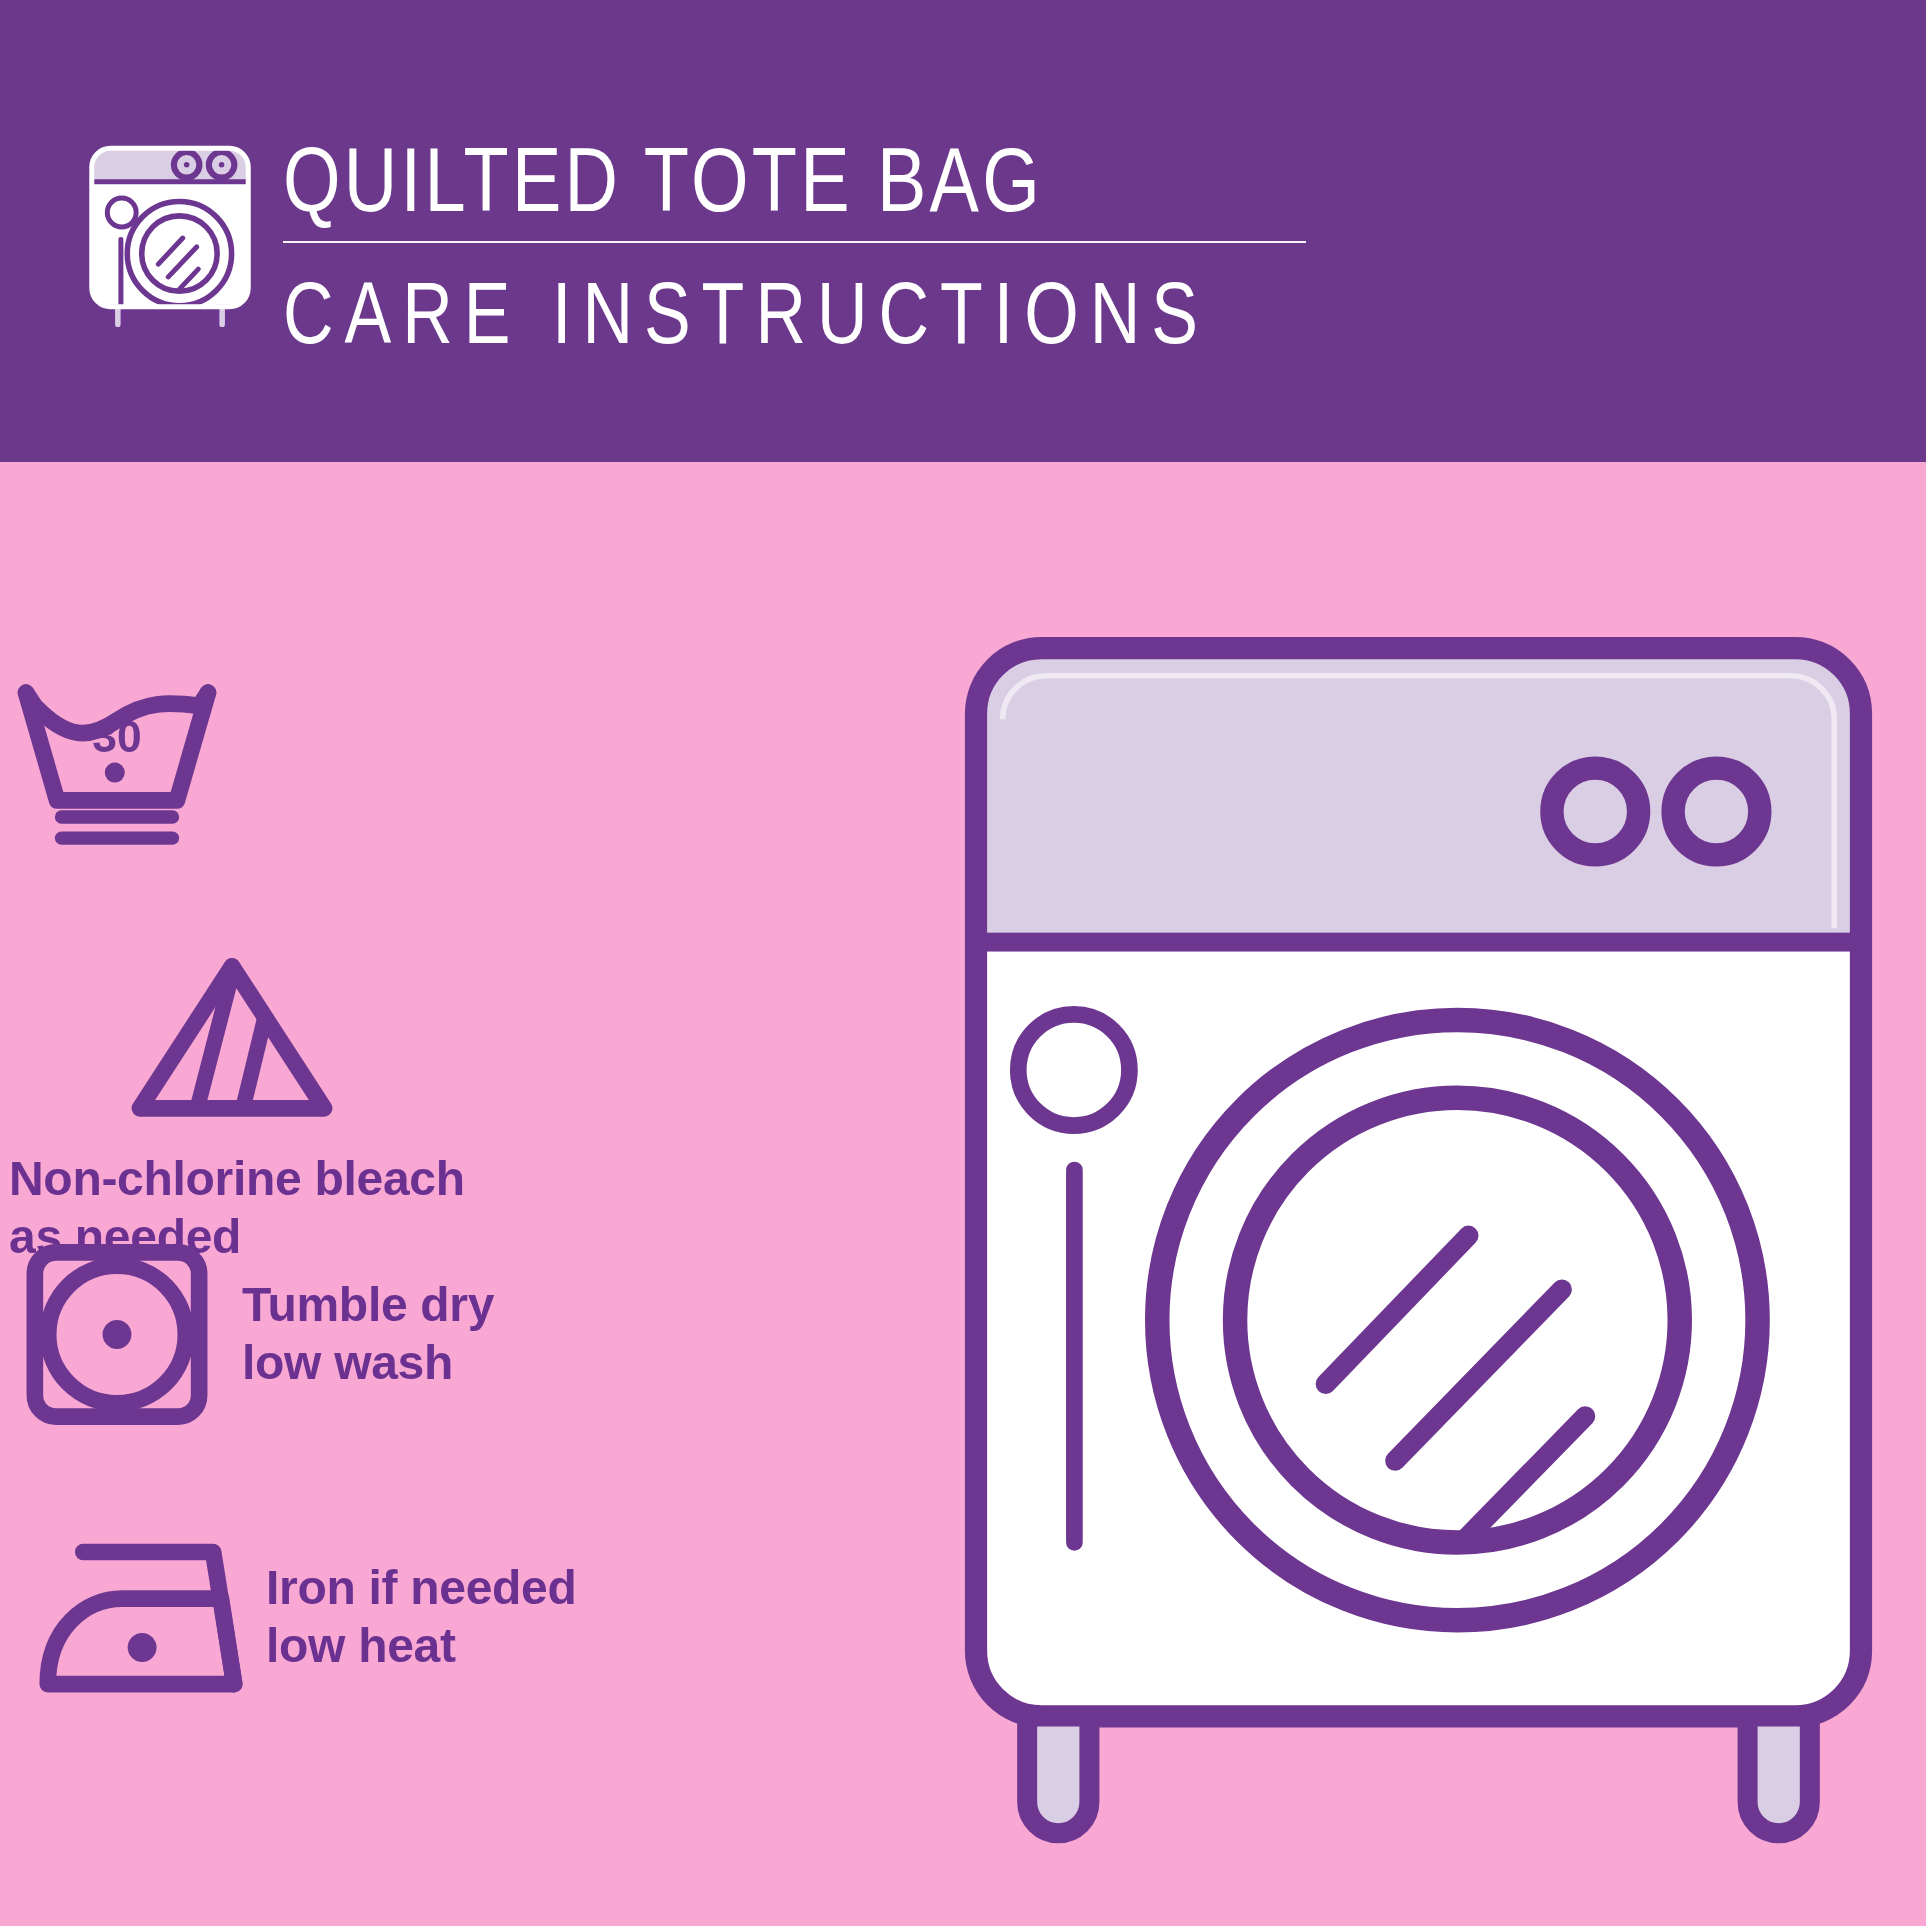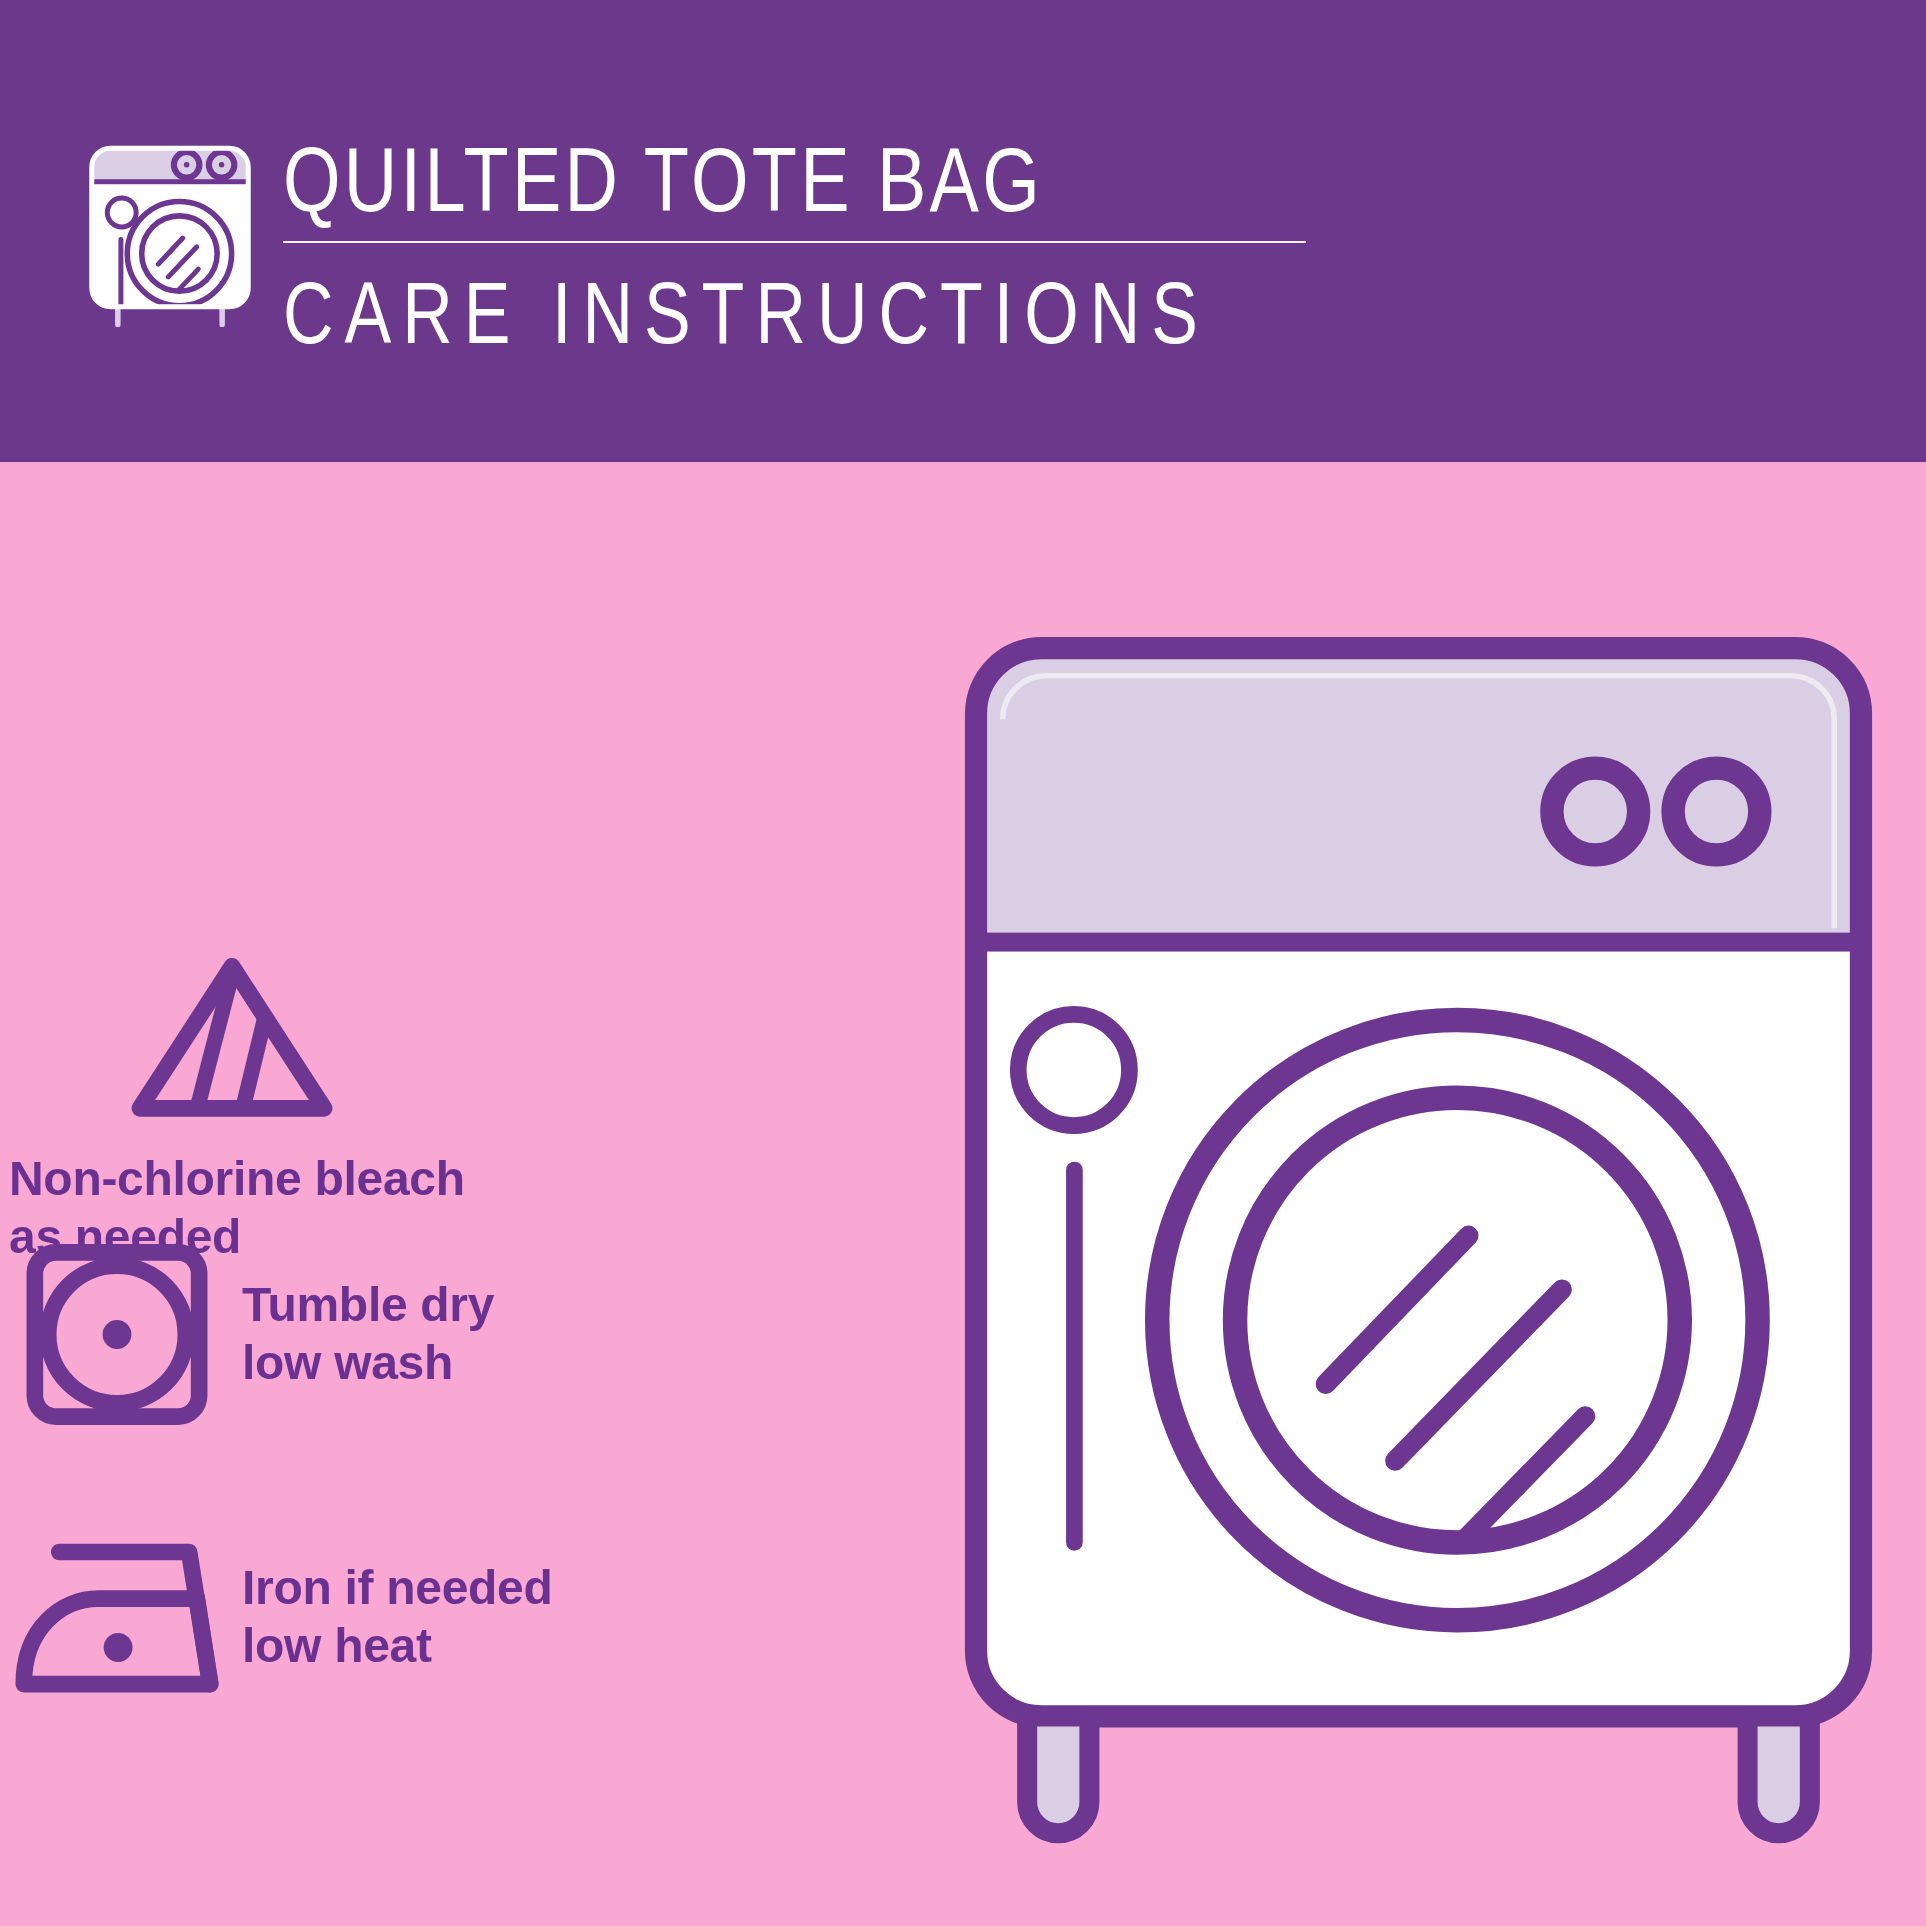--- a/index.html
+++ b/index.html
@@ -89,21 +89,21 @@
   .care-row {
     position: absolute;
     left: 0;
     display: flex;
     align-items: center;
   }
 
   .care-row-0 { top: 0px; }
   .care-row-1 { top: 278px; flex-direction: column; }
   .care-row-2 { top: 573px; }
-  .care-row-3 { top: 856px; }
+  .care-row-3 { top: 856px; padding-left: 24px; }
 
   .care-symbol {
     width: 233px;
     min-width: 233px;
     height: 222px;
     display: flex;
     align-items: center;
     justify-content: center;
   }
 
@@ -171,20 +171,33 @@
       <div class="title-main">QUILTED TOTE BAG</div>
       <div class="title-rule"></div>
       <div class="title-sub">CARE INSTRUCTIONS</div>
     </div>
 
   </div>
 
   <div class="care-list">
 
     <div class="care-row care-row-0">
+      <div class="care-symbol">
+        <svg viewBox="0 0 400 340" width="222" height="189" aria-hidden="true">
+
+          <path d="M36 46 L52 70 C110 130 150 130 200 96 C250 62 292 62 348 70 L364 46" fill="none" stroke="#6D3690" stroke-width="30" stroke-linecap="round" stroke-linejoin="round"></path>
+          <path d="M36 46 L92 240 L308 240 L364 46" fill="none" stroke="#6D3690" stroke-width="30" stroke-linecap="round" stroke-linejoin="round"></path>
+
+          <rect x="88" y="258" width="224" height="24" rx="12" fill="#6D3690"></rect>
+          <rect x="88" y="296" width="224" height="24" rx="12" fill="#6D3690"></rect>
+
+          <text x="200" y="152" text-anchor="middle" font-family="Liberation Sans, sans-serif" font-size="80" font-weight="700" fill="#6D3690">30</text>
+          <circle cx="196" cy="190" r="18" fill="#6D3690"></circle>
+        </svg>
+      </div>
     </div>
 
     <div class="care-row care-row-1">
       <div class="care-symbol">
         <svg viewBox="0 0 400 340" width="222" height="189" aria-hidden="true">
           <path d="M200 38 L366 294 L34 294 Z" fill="none" stroke="#6D3690" stroke-width="30" stroke-linecap="round" stroke-linejoin="round"></path>
           <line x1="200" y1="52" x2="142" y2="276" stroke="#6D3690" stroke-width="28" stroke-linecap="square"></line>
           <line x1="258" y1="136" x2="224" y2="276" stroke="#6D3690" stroke-width="28" stroke-linecap="square"></line>
         </svg>
       </div>

